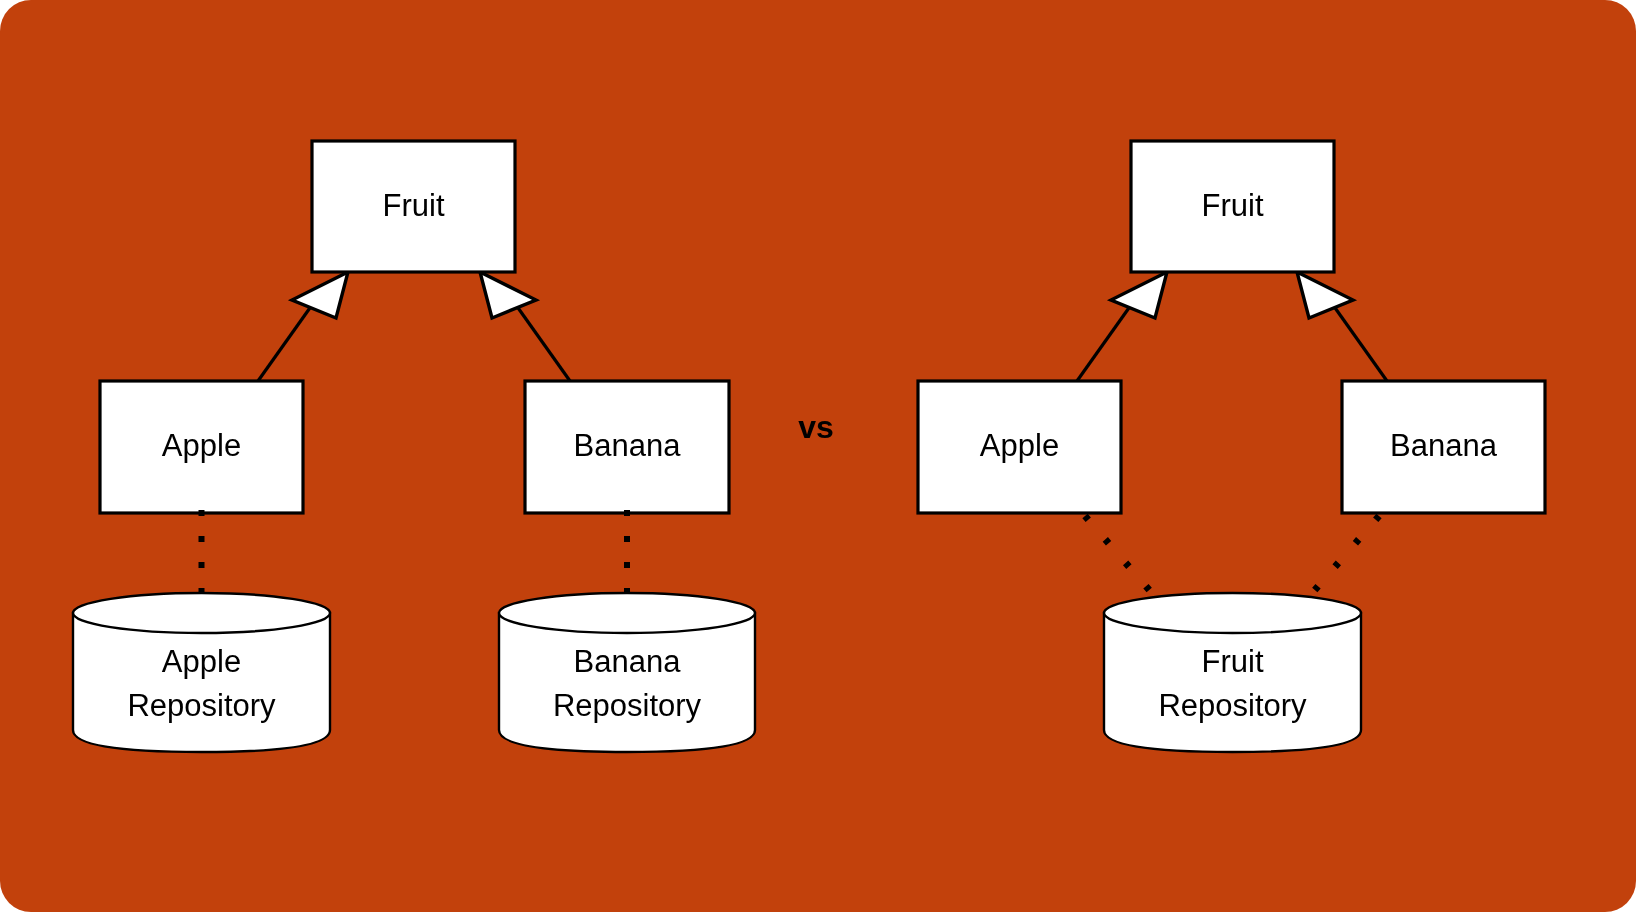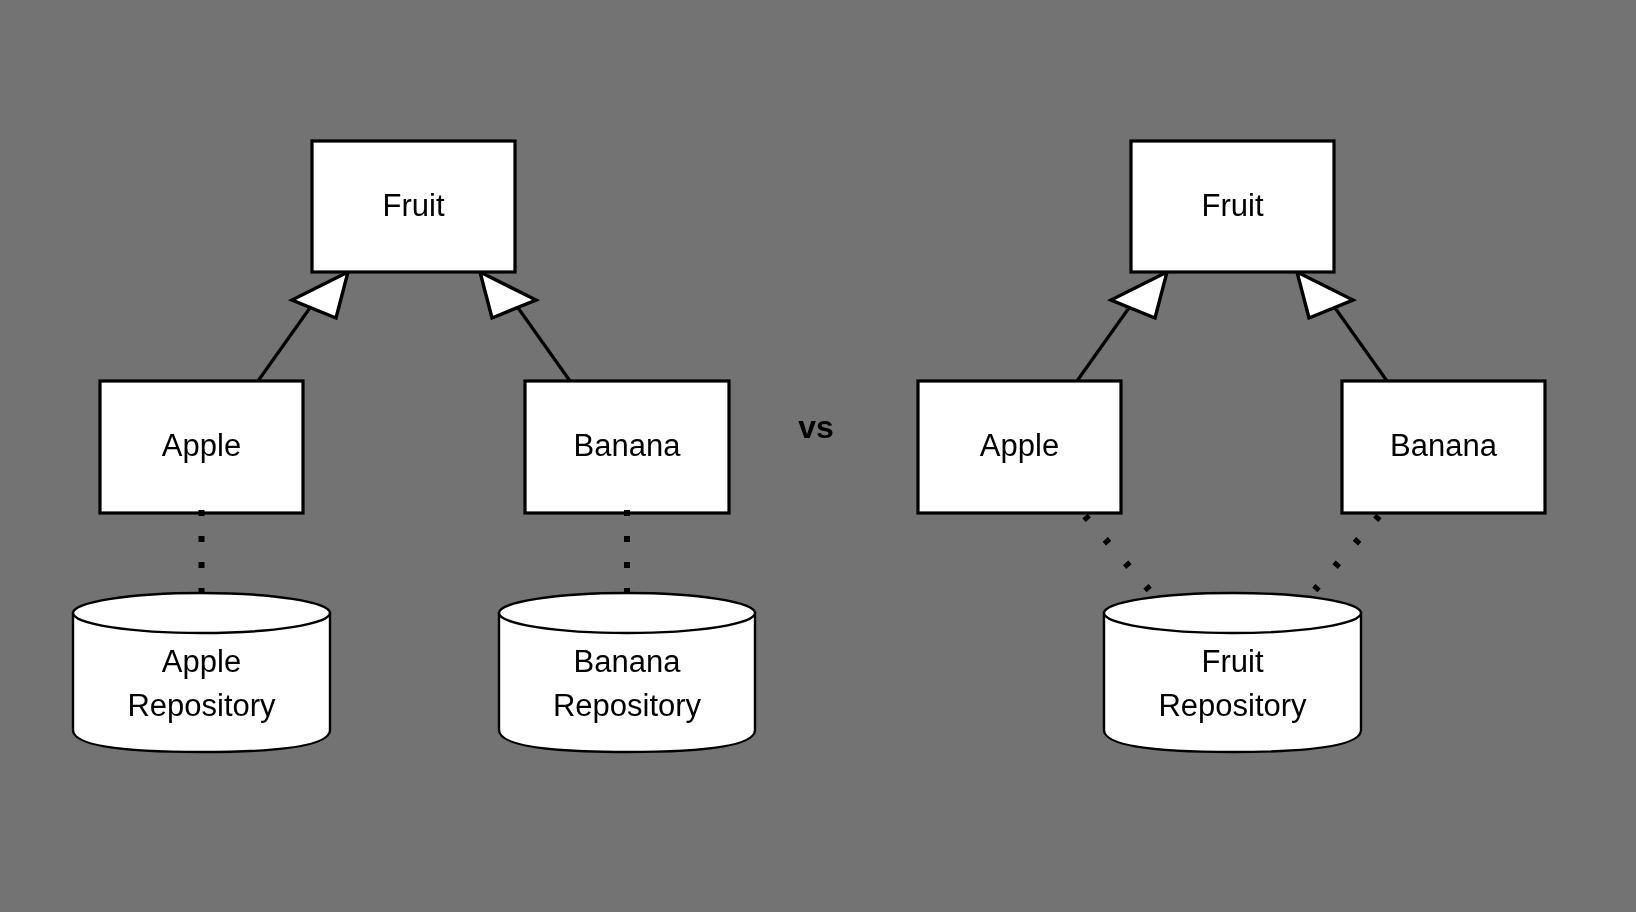--- a/index.html
+++ b/index.html
@@ -8,22 +8,23 @@
     background: #ffffff;
   }
   body {
     font-family: "Liberation Sans", sans-serif;
     color: #000000;
   }
   #canvas {
     position: relative;
     width: 1636px;
     height: 912px;
-    background: #737373;
+    background: #c2410c;
     overflow: hidden;
+    border-radius: 31px;
   }
   #diagram-svg {
     position: absolute;
     left: 0;
     top: 0;
     width: 1636px;
     height: 912px;
     display: block;
   }
   .node-label {

